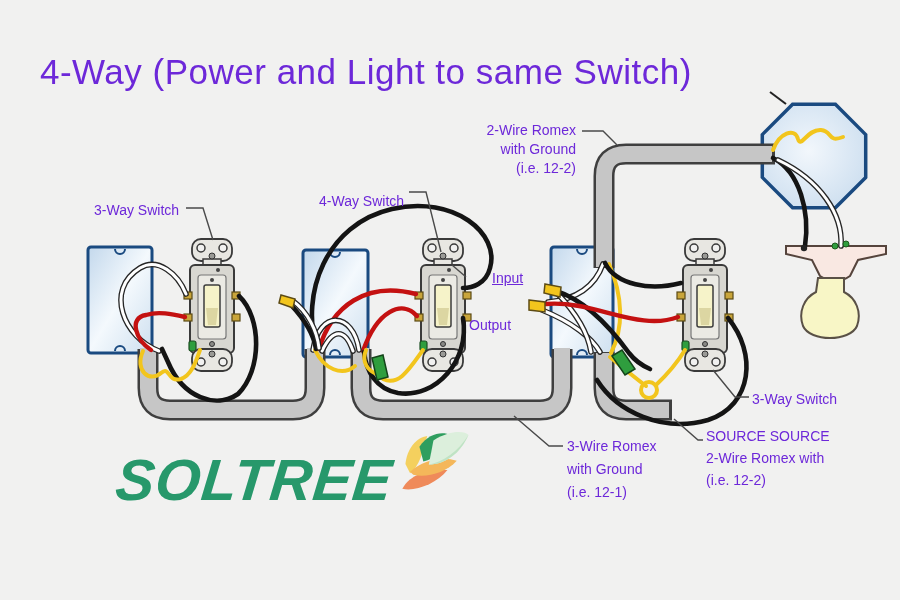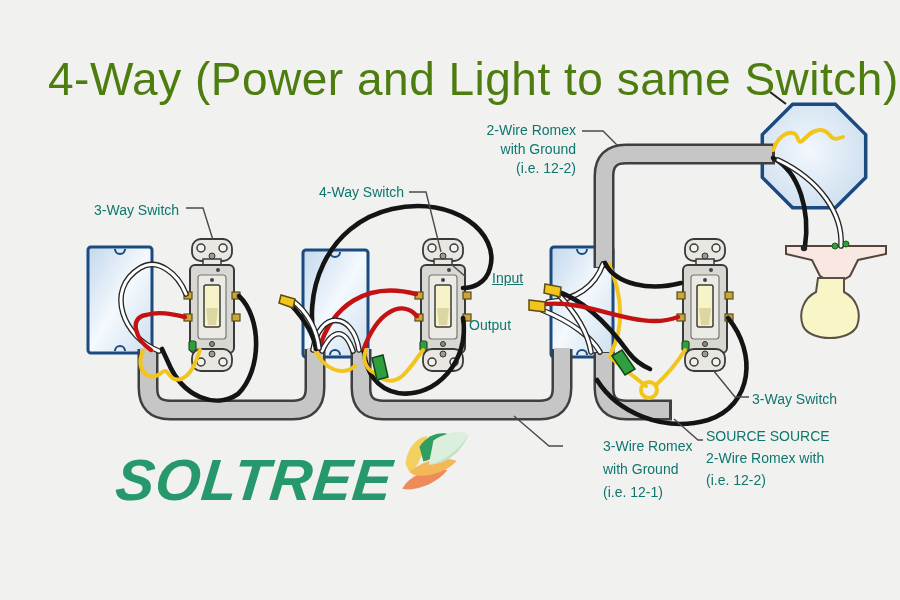--- a/index.html
+++ b/index.html
@@ -1,28 +1,28 @@
 <!DOCTYPE html>
 <html style="--bg: #f1f1f0; --box-blue: #1a4a80; --conduit: #c6c6c6; --wire-black: #141414; --wire-red: #c41111; --wire-yellow: #f2c51d; --ground-green: #2f9e3e; --strap: #e8e7e2; --swbody: #d8d7d1; --toggle: #f6f3c9; --logo-green: #27986b; --bulb-yellow: #f8f6c6; --socket-pink: #f9e8e2;"><head>
 <meta charset="utf-8">
 <style>
   html,body{margin:0;padding:0;}
   body{width:900px;height:600px;overflow:hidden;background:var(--bg,#f1f1f0);
        font-family:"Liberation Sans","DejaVu Sans",sans-serif;position:relative;}
   #stage{position:absolute;inset:0;width:900px;height:600px;}
   .abs{position:absolute;}
-  #title{left:48px;top:52px;font-size:46px;color:#4d7c0f;letter-spacing:.5px;white-space:nowrap;}
-  .lbl{font-size:14px;color:#0f766e;line-height:20px;white-space:nowrap;}
+  #title{left:40px;top:52px;font-size:35px;color:#6d28d9;letter-spacing:.5px;white-space:nowrap;}
+  .lbl{font-size:14px;color:#6d28d9;line-height:20px;white-space:nowrap;}
   #lbl-3way-left{left:94px;top:200px;}
-  #lbl-4way{left:319px;top:182px;}
+  #lbl-4way{left:319px;top:191px;}
   #lbl-2wire{left:450px;top:121px;width:126px;text-align:right;line-height:19px;}
   #lbl-input{left:492px;top:268px;text-decoration:underline;}
   #lbl-output{left:469px;top:315px;}
   #lbl-3way-right{left:752px;top:389px;}
-  #lbl-3wire{left:567px;top:435px;line-height:23px;margin-left:36px;}
+  #lbl-3wire{left:567px;top:435px;line-height:23px;}
   #lbl-power{left:706px;top:425px;line-height:22px;}
   #diagram-svg{position:absolute;left:0;top:0;}
   .wire{fill:none;stroke-linecap:round;}
   .wireB{stroke:var(--wire-black,#141414);stroke-width:4.6px;}
   .wireR{stroke:var(--wire-red,#c41111);stroke-width:4.4px;}
   .wireY{stroke:var(--wire-yellow,#f2c51d);stroke-width:4px;}
   .wireWo{stroke:#262626;stroke-width:5.6px;}
   .wireWi{stroke:#ffffff;stroke-width:3px;}
   .condO{stroke:#3f3f3f;fill:none;}
   .condI{stroke:var(--conduit,#c6c6c6);fill:none;}

